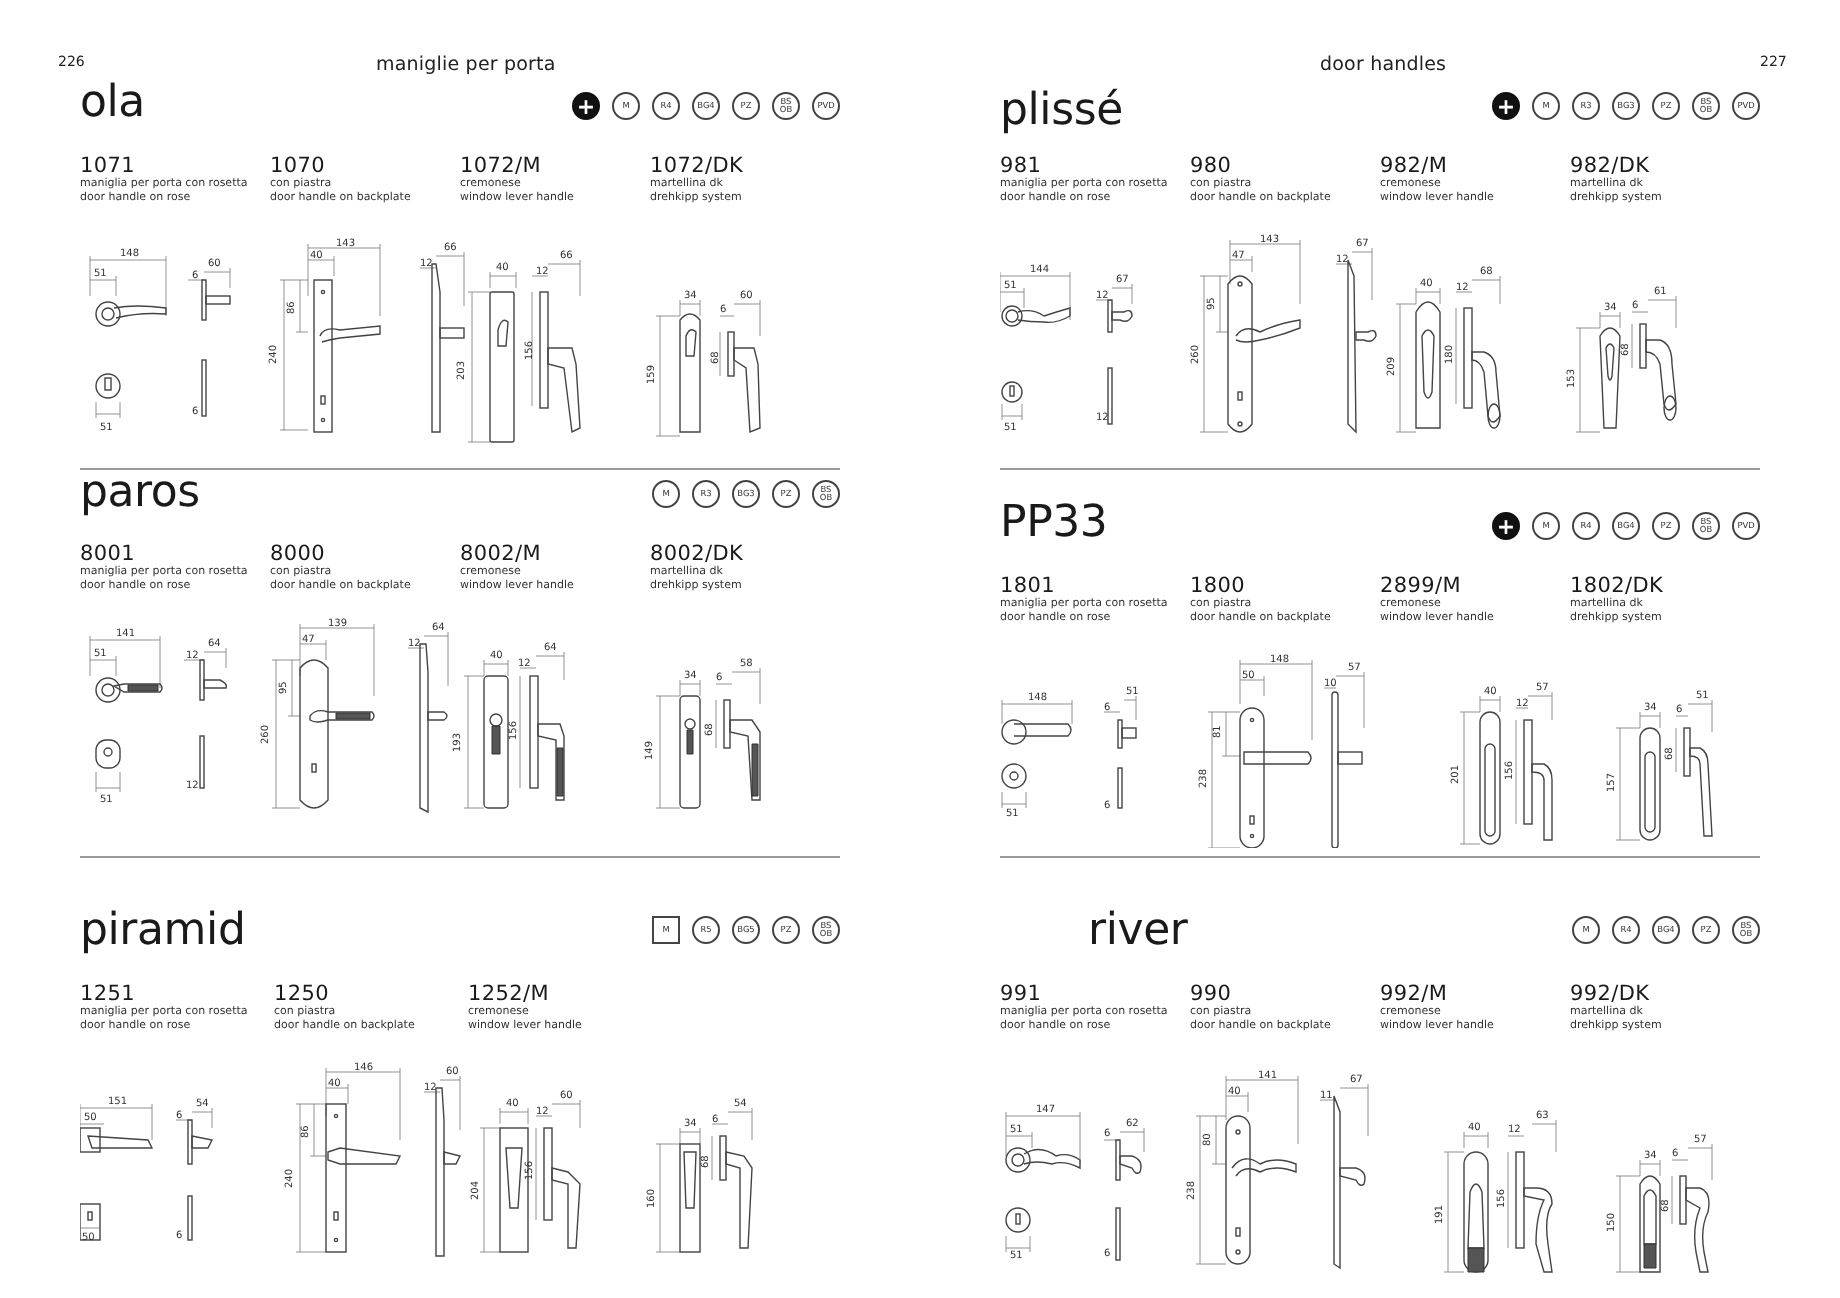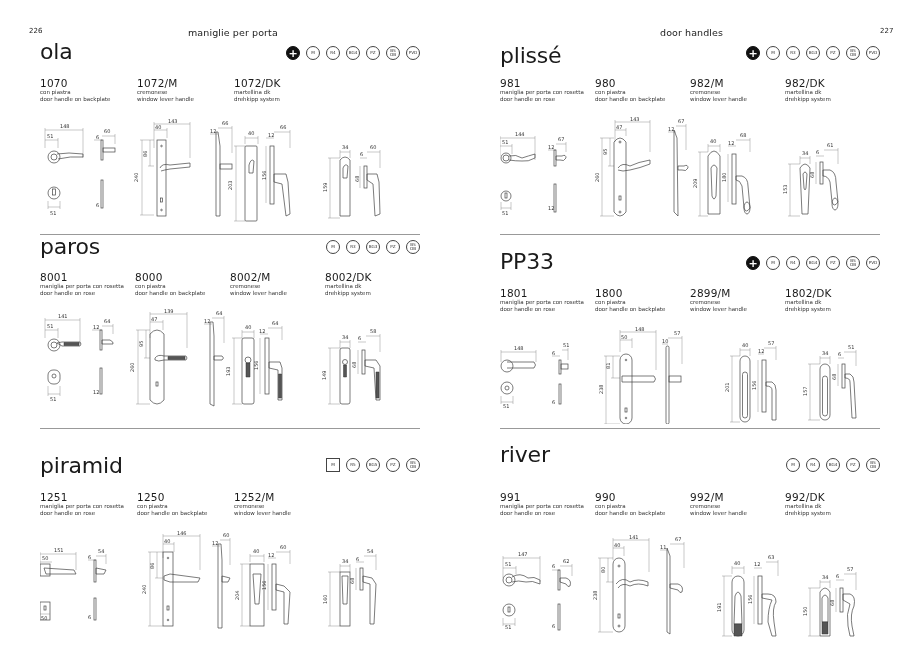--- a/index.html
+++ b/index.html
@@ -53,20 +53,25 @@
       <span class="badge plus">+</span>
       <span class="badge">M</span>
       <span class="badge">R4</span>
       <span class="badge">BG4</span>
       <span class="badge">PZ</span>
       <span class="badge">BS
 OB</span>
       <span class="badge">PVD</span>
     </div>
     <div class="products" style="top:38px;">
+      <div class="product">
+        <div class="code">1071</div>
+        <div class="desc">maniglia per porta con rosetta</div>
+        <div class="desc">door handle on rose</div>
+      </div>
       <div class="product">
         <div class="code">1070</div>
         <div class="desc">con piastra</div>
         <div class="desc">door handle on backplate</div>
       </div>
       <div class="product">
         <div class="code">1072/M</div>
         <div class="desc">cremonese</div>
         <div class="desc">window lever handle</div>
       </div>
@@ -568,21 +573,21 @@
           <text x="334" y="54" transform="rotate(-90 336 54)">68</text>
           <rect class="ln" x="342" y="40" width="3" height="24"></rect>
           <path class="ln" d="M345,50 L350,50 Q354,52 354,58 L356,94 L352,94 L350,58 Q350,54 345,54 Z"></path>
         </g>
       </svg>
     </div>
   </div>
   <div class="divider" style="top:428px;"></div>
 
   <div class="section" style="top:440px; height:200px;">
-    <div class="series-name" style="top:4px;">river</div>
+    <div class="series-name" style="top:15px;margin-left:44px;">river</div>
     <div class="badges" style="top:18px;">
       <span class="badge">M</span>
       <span class="badge">R4</span>
       <span class="badge">BG4</span>
       <span class="badge">PZ</span>
       <span class="badge">BS
 OB</span>
     </div>
     <div class="products" style="top:52px;">
       <div class="product">

